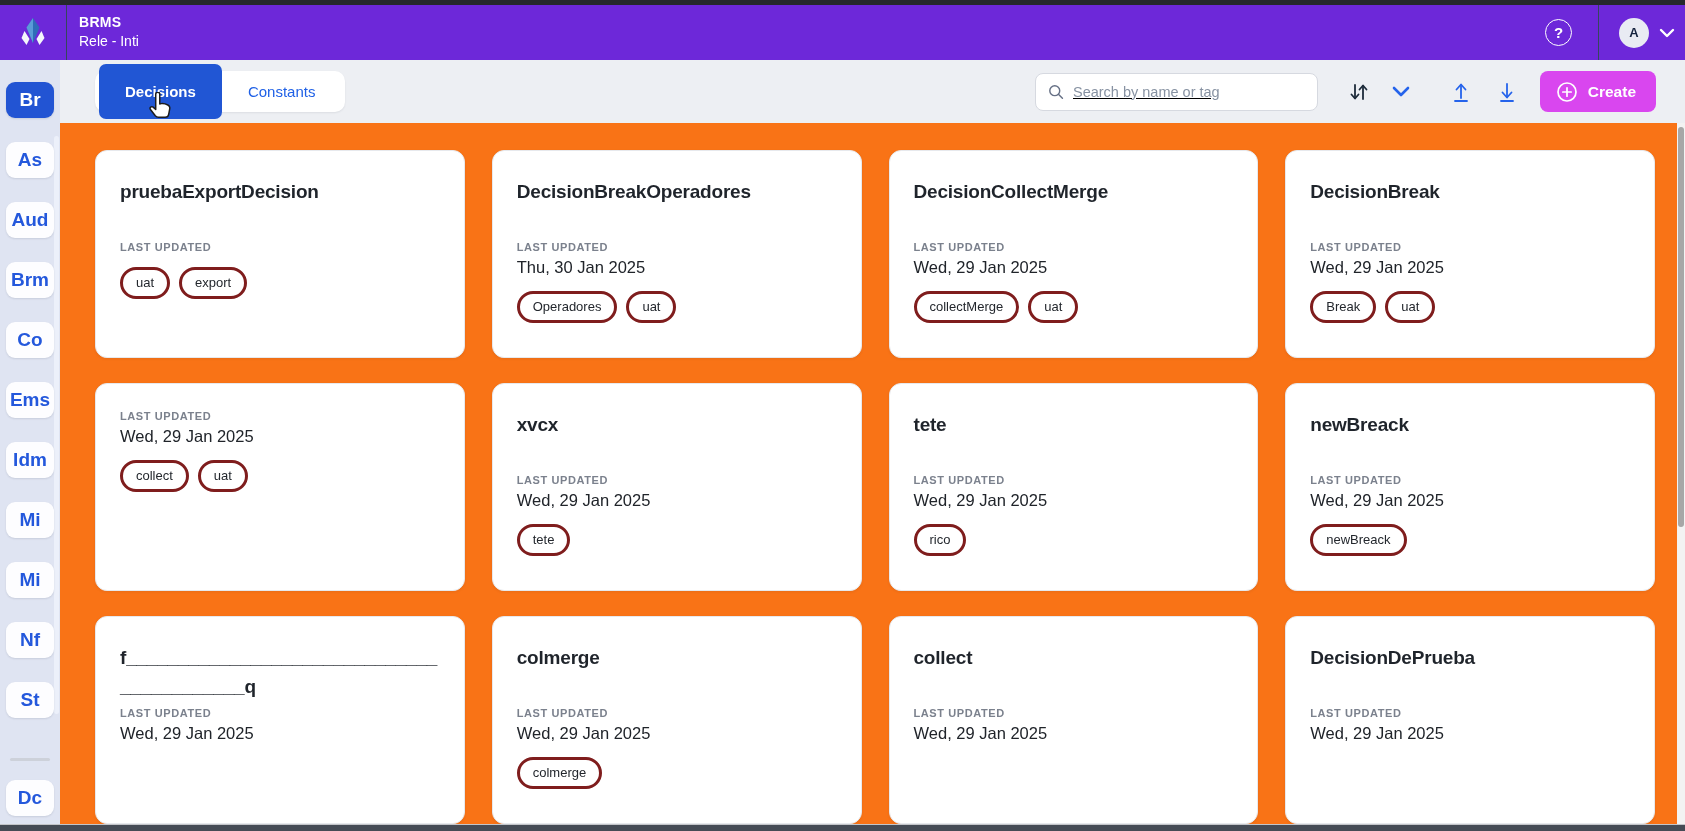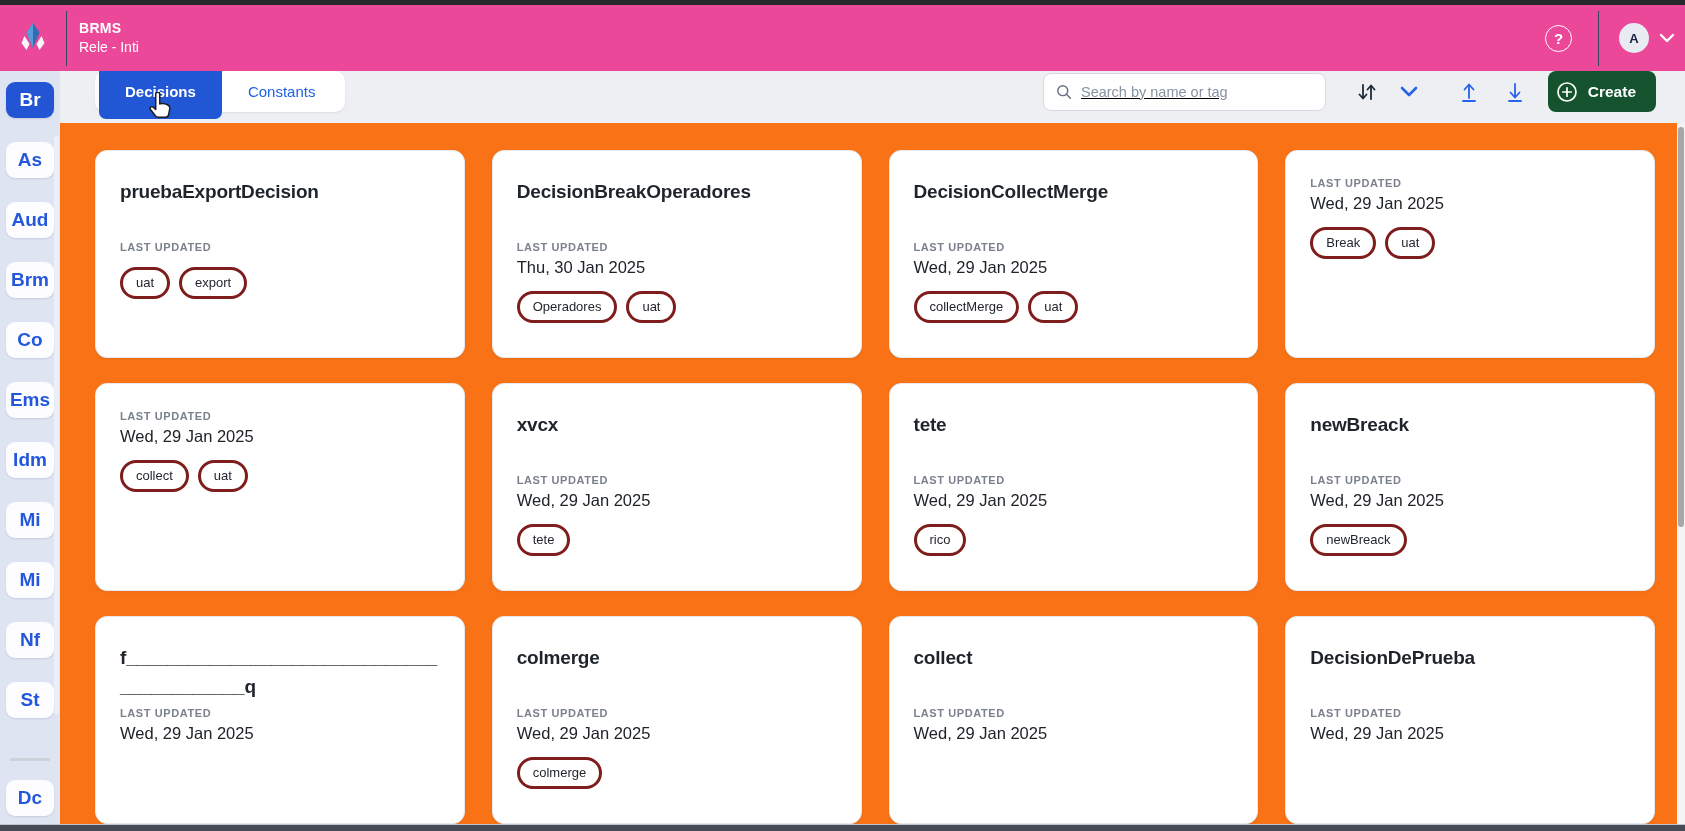--- a/index.html
+++ b/index.html
@@ -4,21 +4,21 @@
 <style>
   * { margin:0; padding:0; box-sizing:border-box; }
   html,body { width:1685px; height:831px; overflow:hidden; }
   body { font-family:"Liberation Sans", sans-serif; background:#fff; position:relative; }
 
   
   .top-strip { position:absolute; top:0; left:0; right:0; height:5px; background:#26282c; z-index:30; }
   .bottom-strip { position:absolute; bottom:0; left:0; right:0; height:7px; background:#454b55; border-top:1px solid #c3c5c9; z-index:30; }
 
   
-  .navbar { position:absolute; top:5px; left:0; right:0; height:66px; background:#ec4899; display:flex; align-items:center; z-index:20; }
+  .navbar { position:absolute; top:5px; left:0; right:0; height:55px; background:#6d28d9; display:flex; align-items:center; z-index:20; }
   .logo-box { width:67px; height:55px; display:flex; align-items:center; justify-content:center; border-right:1px solid #35465c; }
   .nav-titles { margin-left:12px; color:#fff; }
   .nav-app-title { font-size:14px; font-weight:800; letter-spacing:.3px; line-height:1.3; }
   .nav-subtitle { font-size:14px; font-weight:400; line-height:1.45; }
   .nav-right { margin-left:auto; display:flex; align-items:center; height:100%; }
   .help-btn { width:27px; height:27px; border-radius:50%; border:1.7px solid #fff; color:#fff;
               display:flex; align-items:center; justify-content:center; font-size:15px; font-weight:600;
               margin-right:26px; cursor:pointer; background:transparent; }
   .nav-divider { width:1px; height:55px; background:#35465c; }
   .avatar { width:30px; height:30px; border-radius:50%; background:#e9ebf3; color:#16243f;
@@ -47,21 +47,21 @@
   .search-box { margin-left:auto; width:283px; height:38px; background:#fff; border:1px solid #d6d9e0;
                 border-radius:8px; display:flex; align-items:center; padding:0 12px;text-decoration:underline; }
   .search-box input { border:none; outline:none; font-family:inherit; font-size:14.5px; color:#333;
                       width:100%; margin-left:9px; background:transparent; }
   .search-box input::placeholder { color:#8792a2; }
   .icon-btn { background:transparent; border:none; cursor:pointer; display:flex; align-items:center; justify-content:center; padding:0; }
   .sort-btn { margin-left:30px; }
   .sortdir-btn { margin-left:22px; }
   .upload-btn { margin-left:40px; }
   .download-btn { margin-left:24px; }
-  .create-btn { margin-left:22px; height:41px; padding:0 20px 0 8px; background:#14532d; color:#fff;
+  .create-btn { margin-left:22px; height:41px; padding:0 20px 0 16px; background:#d946ef; color:#fff;
                 border:none; border-radius:8px; font-family:inherit; font-size:15.5px; font-weight:600;
                 display:flex; align-items:center; gap:10px; cursor:pointer; }
 
   
   .content { position:absolute; top:123px; left:60px; right:0; bottom:7px; background:#f97316; overflow:hidden; }
   .card-grid { display:grid; grid-template-columns:repeat(4,1fr); gap:25px 27px; grid-auto-rows:208px;
                margin:27px 30px 0 35px; }
   .card { background:#fff; border:1px solid #e7e9ed; border-radius:12px; padding:26px 24px;
           box-shadow:0 1px 3px rgba(16,24,40,.07); cursor:pointer; overflow:hidden; }
   .card-title { font-size:19px; font-weight:700; color:#1f242b; letter-spacing:-.2px; line-height:1.55;
@@ -212,20 +212,21 @@
     <div class="card-title">DecisionCollectMerge</div>
     <div class="card-updated-label">LAST UPDATED</div>
     <div class="card-date">Wed, 29 Jan 2025</div>
     <div class="card-tags">
           <span class="tag-pill">collectMerge</span>
           <span class="tag-pill">uat</span>
         </div>
   </div>
 
   <div class="card">
+    <div class="card-title">DecisionBreak</div>
     <div class="card-updated-label">LAST UPDATED</div>
     <div class="card-date">Wed, 29 Jan 2025</div>
     <div class="card-tags">
           <span class="tag-pill">Break</span>
           <span class="tag-pill">uat</span>
         </div>
   </div>
 
   <div class="card">
     <div class="card-updated-label">LAST UPDATED</div>

